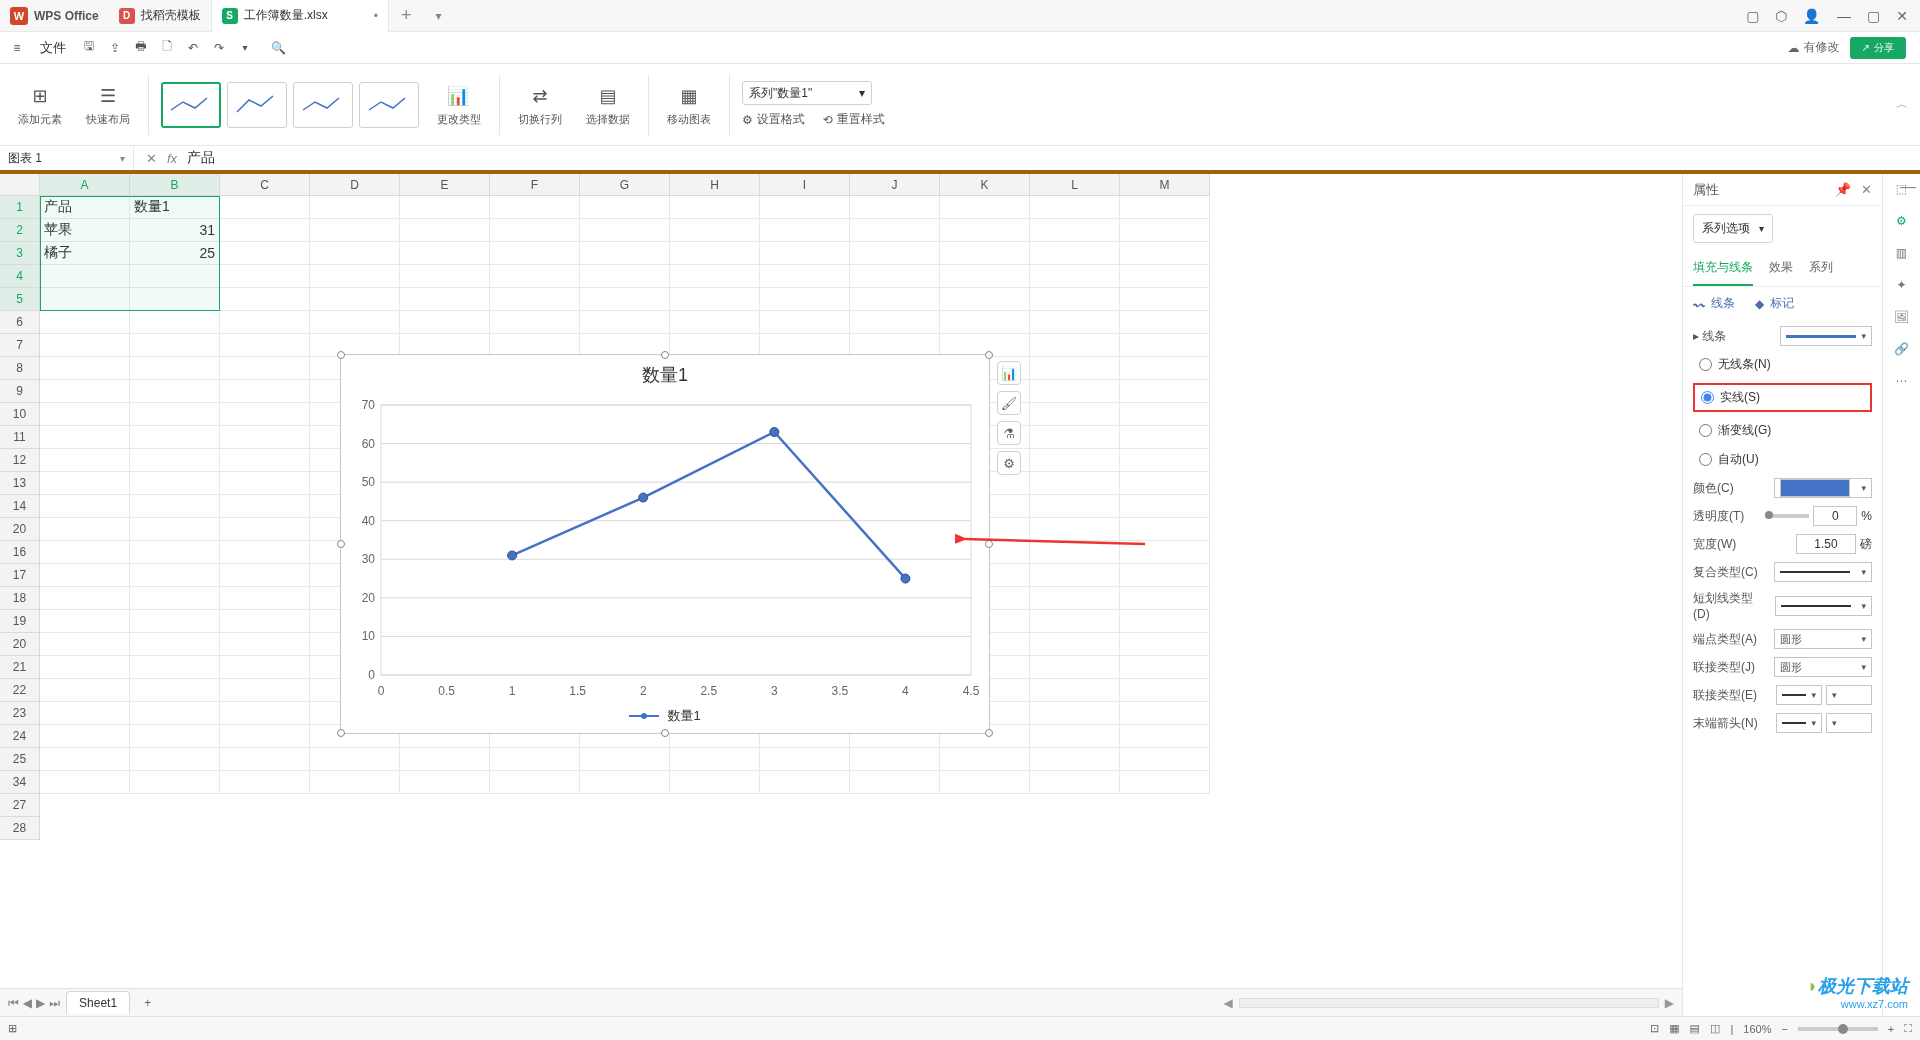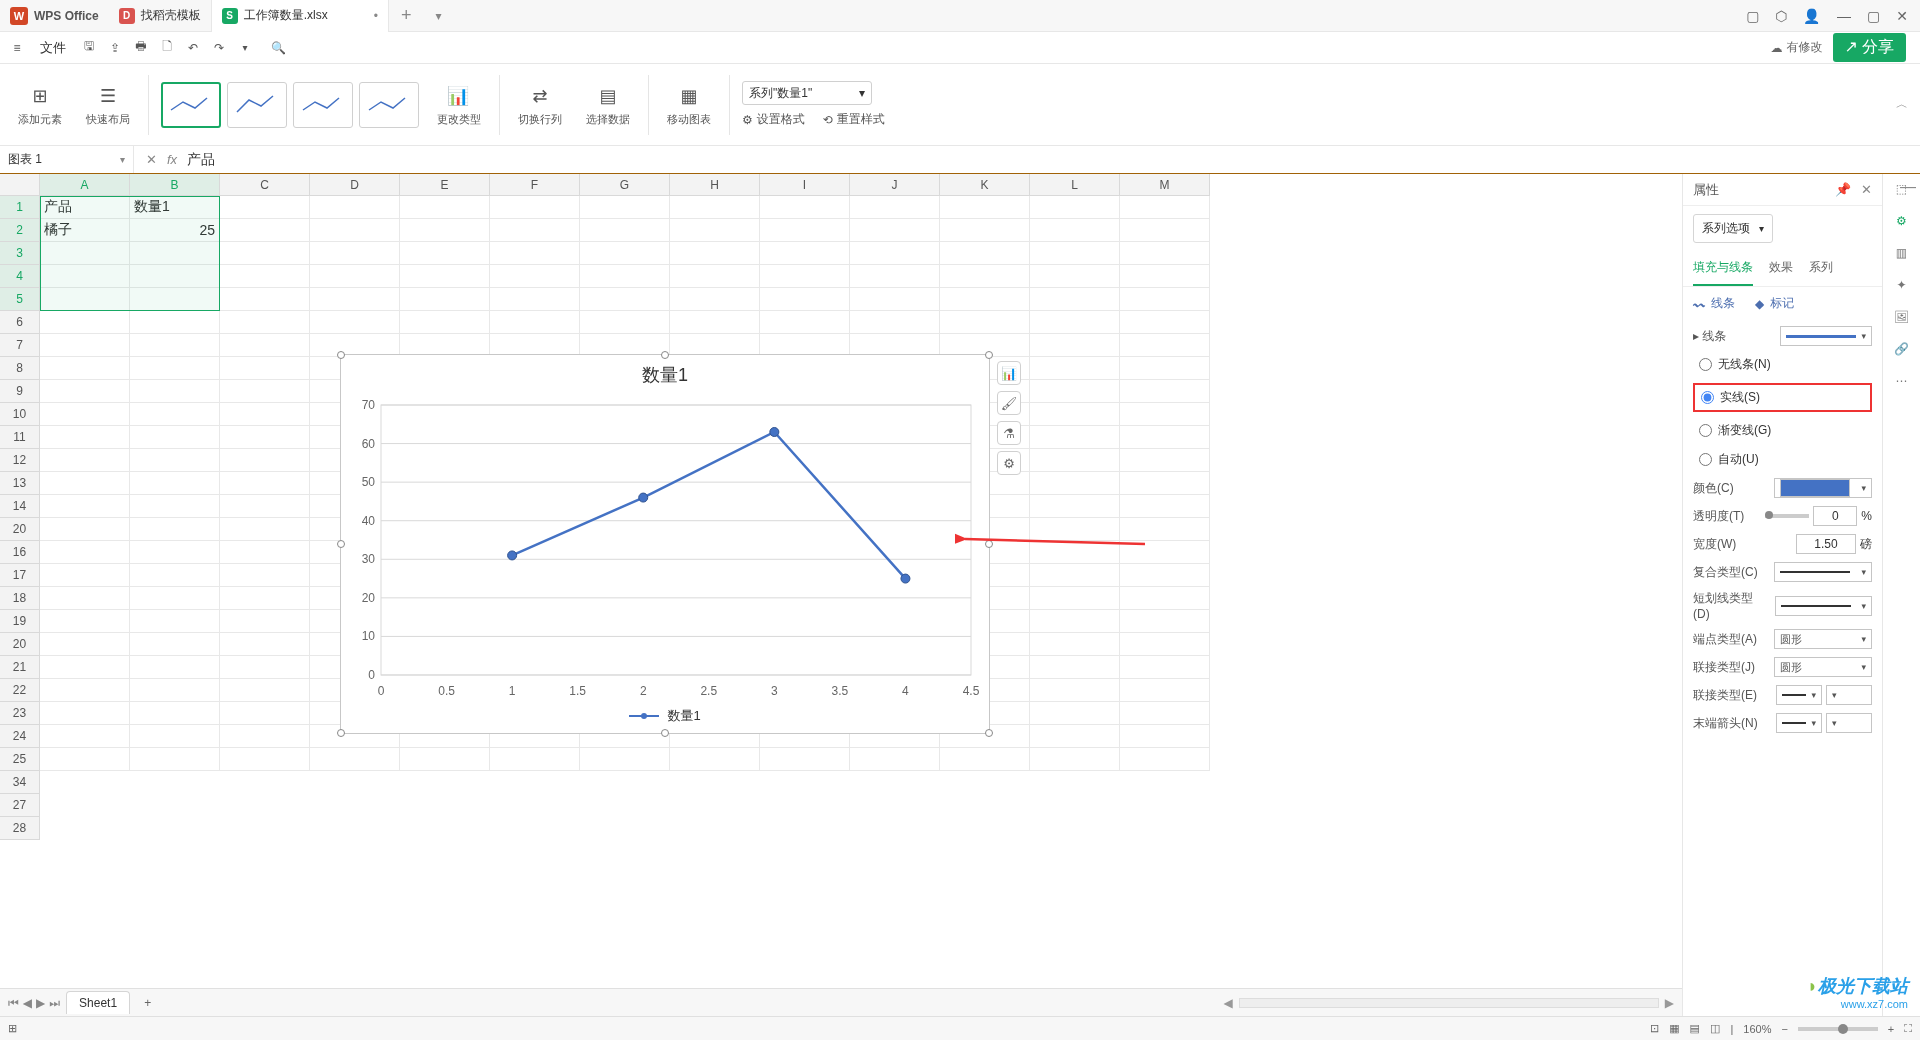--- a/index.html
+++ b/index.html
@@ -19,37 +19,37 @@
 
 .menubar { height: 32px; display: flex; align-items: center; border-bottom: 1px solid #e7e7e7; padding: 0 6px; gap: 2px; }
 .menu-left { display: flex; align-items: center; gap: 4px; }
 .menu-ic { width: 22px; height: 22px; display: flex; align-items: center; justify-content: center; color: #555; border-radius: 3px; }
 .file-btn { padding: 0 8px; color: #333; font-size: 13px; }
 .menutabs { display: flex; gap: 8px; margin-left: 10px; }
 .mtab { padding: 6px 8px; font-size: 13px; color: #333; }
 .mtab.green { color: #17a864; }
 .mtab.active { color: #17a864; border-bottom: 2px solid #17a864; }
 .menu-right { margin-left: auto; display: flex; align-items: center; gap: 10px; padding-right: 8px; }
-.share-btn { background: #17a864; color: #fff; padding: 4px 12px; border-radius: 3px; font-size: 16px; }
+.share-btn { background: #17a864; color: #fff; padding: 4px 12px; border-radius: 3px; font-size: 10px; }
 
 
 .ribbon { height: 82px; border-bottom: 1px solid #e7e7e7; display: flex; padding: 6px 12px; gap: 12px; align-items: center; }
 .ribgroup { display: flex; flex-direction: column; align-items: center; gap: 2px; padding: 0 6px; }
 .rib-ic { width: 28px; height: 28px; display: flex; align-items: center; justify-content: center; color: #555; font-size: 18px; }
 .rib-lbl { font-size: 11px; color: #555; }
 .rib-sep { width: 1px; height: 60px; background: #e5e5e5; }
 .thumbs { display: flex; gap: 6px; }
 .thumb { width: 60px; height: 46px; border: 1px solid #d0d0d0; border-radius: 3px; background: #fff; display: flex; align-items: center; justify-content: center; }
 .thumb.sel { border: 2px solid #17a864; }
 .rib-mini { display: flex; gap: 18px; align-items: center; }
 .rib-mini-item { display: flex; align-items: center; gap: 4px; color: #555; font-size: 12px; }
 .rib-select { width: 130px; height: 24px; border: 1px solid #d0d0d0; border-radius: 3px; display: flex; align-items: center; padding: 0 6px; justify-content: space-between; font-size: 12px; }
 
 
-.fxbar { height: 28px; border-bottom: 1px solid #a16207; display: flex; align-items: center; }
+.fxbar { height: 28px; border-bottom: 4px solid #a16207; display: flex; align-items: center; }
 .namebox { width: 134px; border-right: 1px solid #e7e7e7; height: 100%; display: flex; align-items: center; justify-content: space-between; padding: 0 8px; font-size: 12px; }
 .fx { display: flex; align-items: center; gap: 10px; padding: 0 12px; color: #888; font-size: 13px; }
 .fx-input { color: #333; font-size: 14px; }
 
 
 .main { display: flex; height: 842px; position: relative; }
 .sheet-area { flex: 1; position: relative; overflow: hidden; }
 .right-panel { width: 200px; border-left: 1px solid #e7e7e7; display: flex; }
 .side-icons { width: 38px; border-left: 1px solid #e7e7e7; display: flex; flex-direction: column; align-items: center; padding-top: 8px; gap: 18px; color: #777; }
 
@@ -288,20 +288,35 @@
         <div class="rowhdr">24</div>
         <div class="rowhdr">25</div>
         <div class="rowhdr">34</div>
         <div class="rowhdr">27</div>
         <div class="rowhdr">28</div>
       </div>
     <div class="cells" id="cells">
         <div class="row">
           <div class="cell" style="width: 90px;">产品</div>
           <div class="cell" style="width: 90px;">数量1</div>
+          <div class="cell" style="width: 90px;"></div>
+          <div class="cell" style="width: 90px;"></div>
+          <div class="cell" style="width: 90px;"></div>
+          <div class="cell" style="width: 90px;"></div>
+          <div class="cell" style="width: 90px;"></div>
+          <div class="cell" style="width: 90px;"></div>
+          <div class="cell" style="width: 90px;"></div>
+          <div class="cell" style="width: 90px;"></div>
+          <div class="cell" style="width: 90px;"></div>
+          <div class="cell" style="width: 90px;"></div>
+          <div class="cell" style="width: 90px;"></div>
+        </div>
+        <div class="row">
+          <div class="cell" style="width: 90px;">苹果</div>
+          <div class="cell num" style="width: 90px;">31</div>
           <div class="cell" style="width: 90px;"></div>
           <div class="cell" style="width: 90px;"></div>
           <div class="cell" style="width: 90px;"></div>
           <div class="cell" style="width: 90px;"></div>
           <div class="cell" style="width: 90px;"></div>
           <div class="cell" style="width: 90px;"></div>
           <div class="cell" style="width: 90px;"></div>
           <div class="cell" style="width: 90px;"></div>
           <div class="cell" style="width: 90px;"></div>
           <div class="cell" style="width: 90px;"></div>

